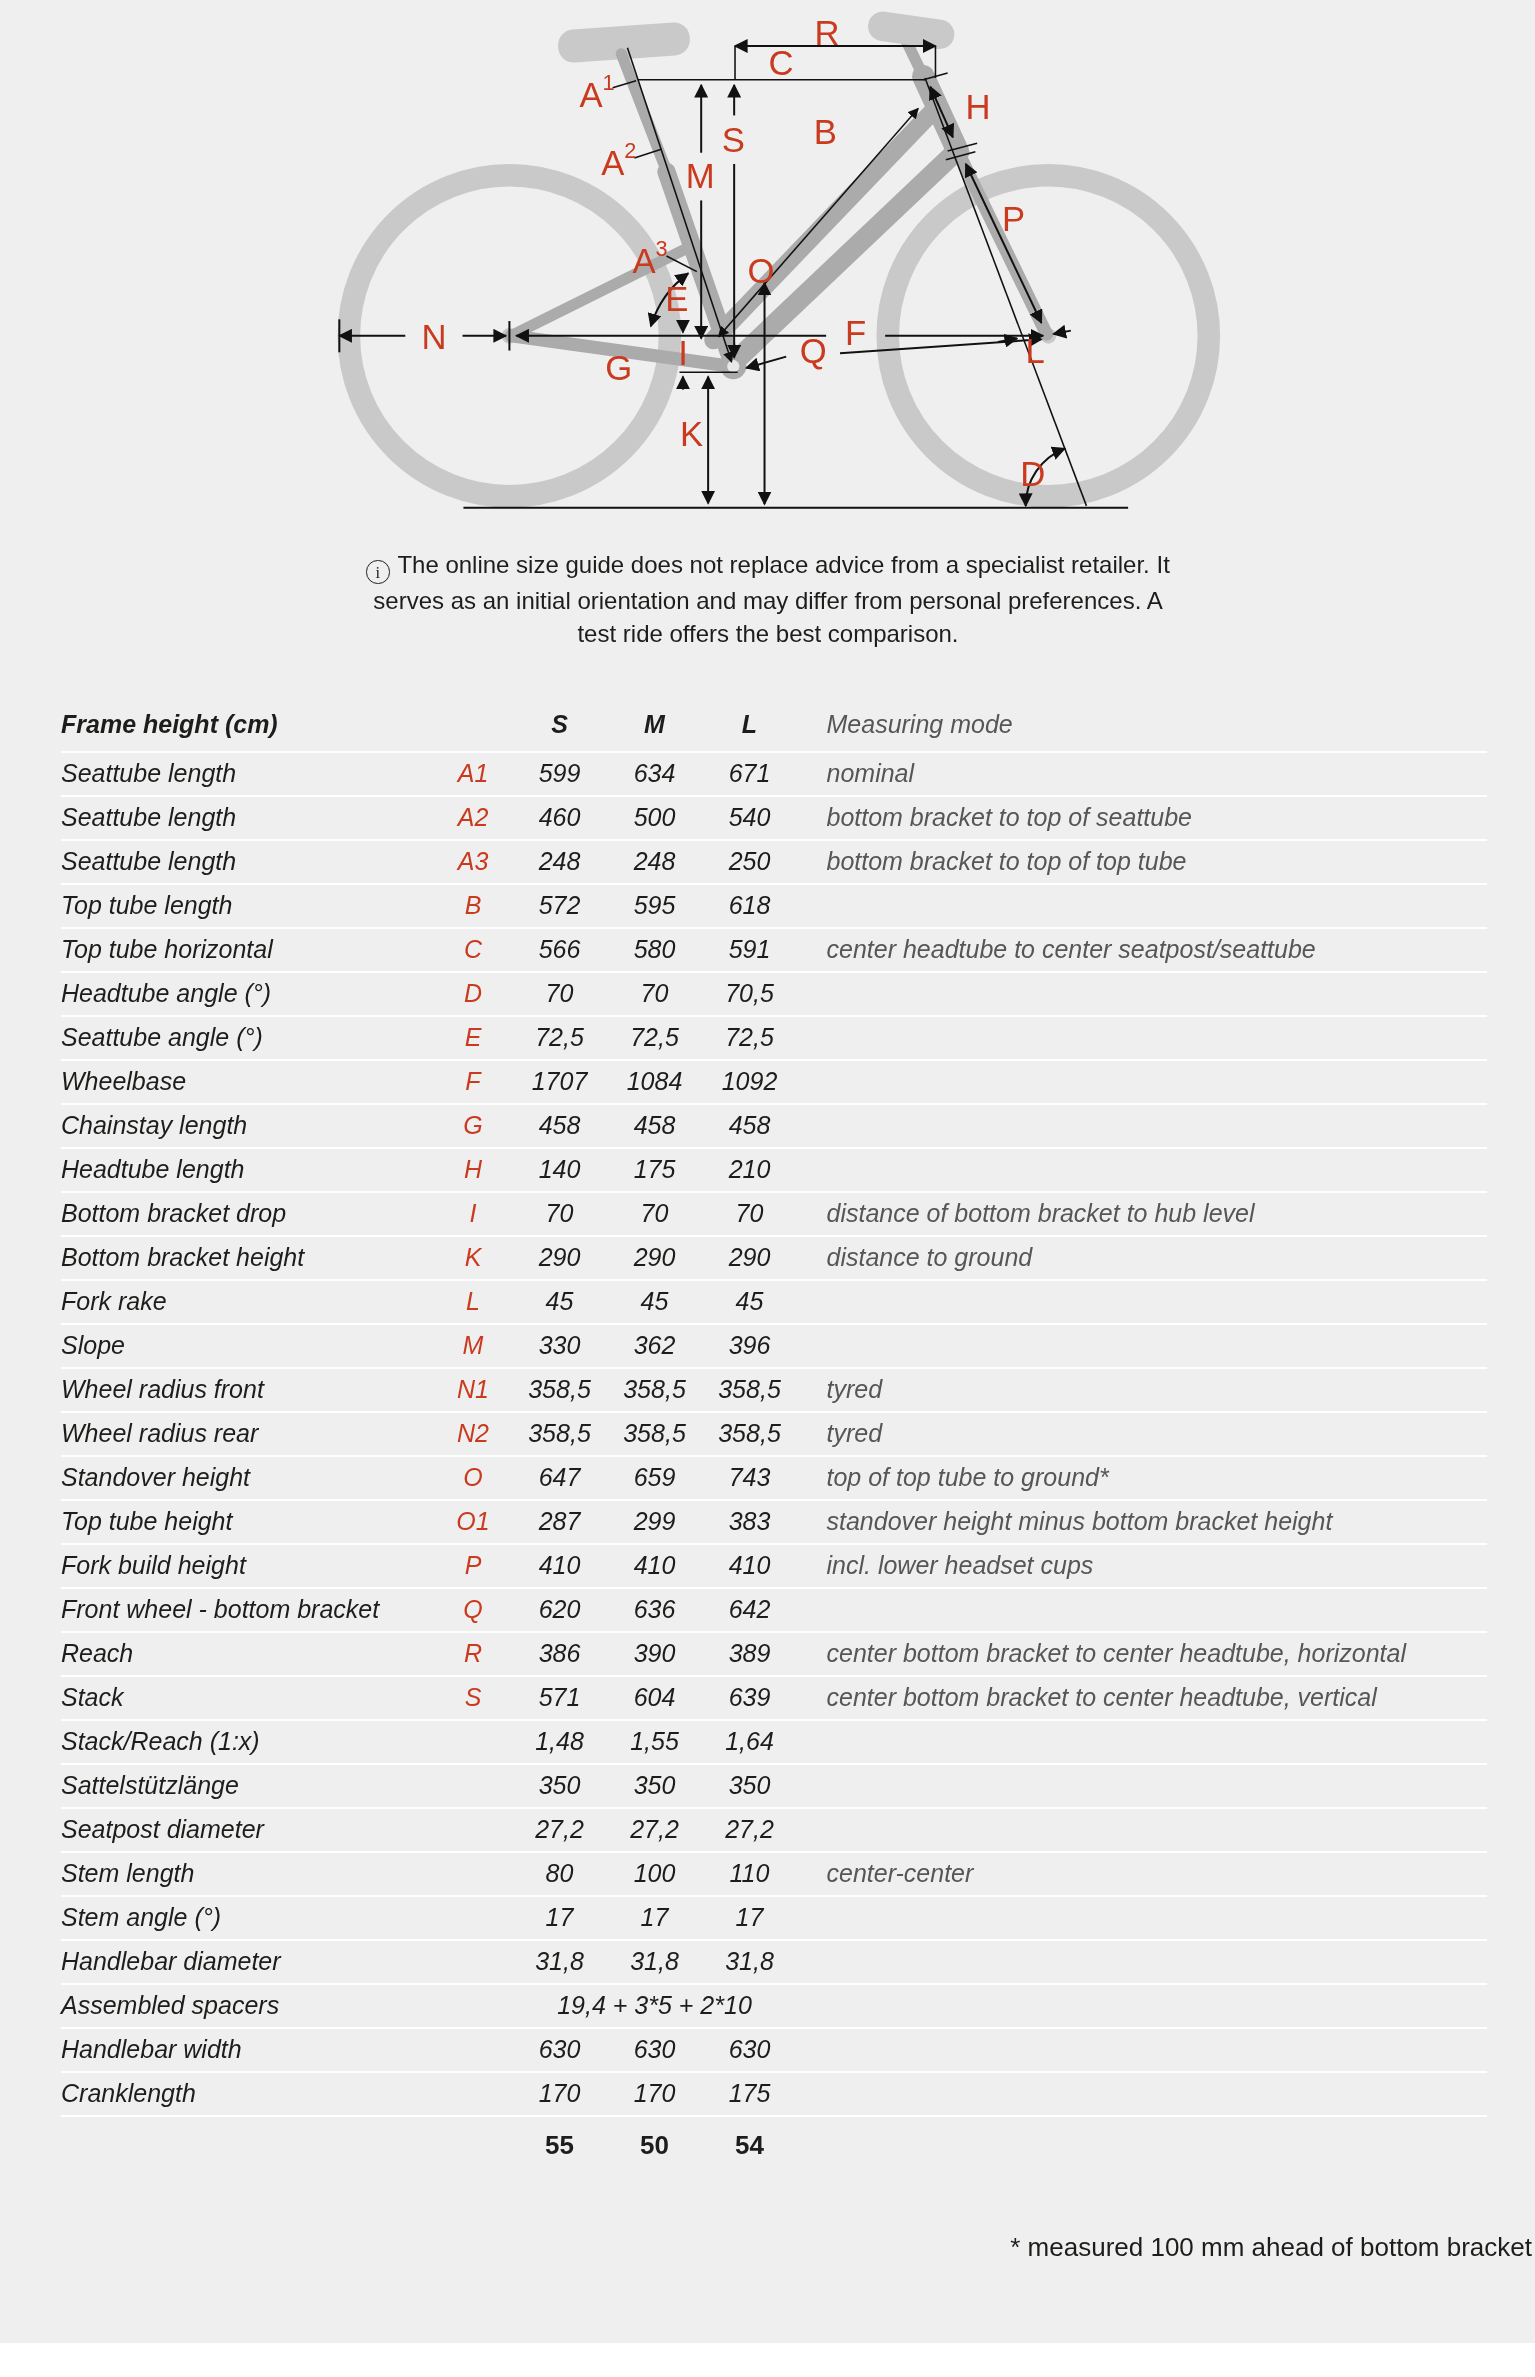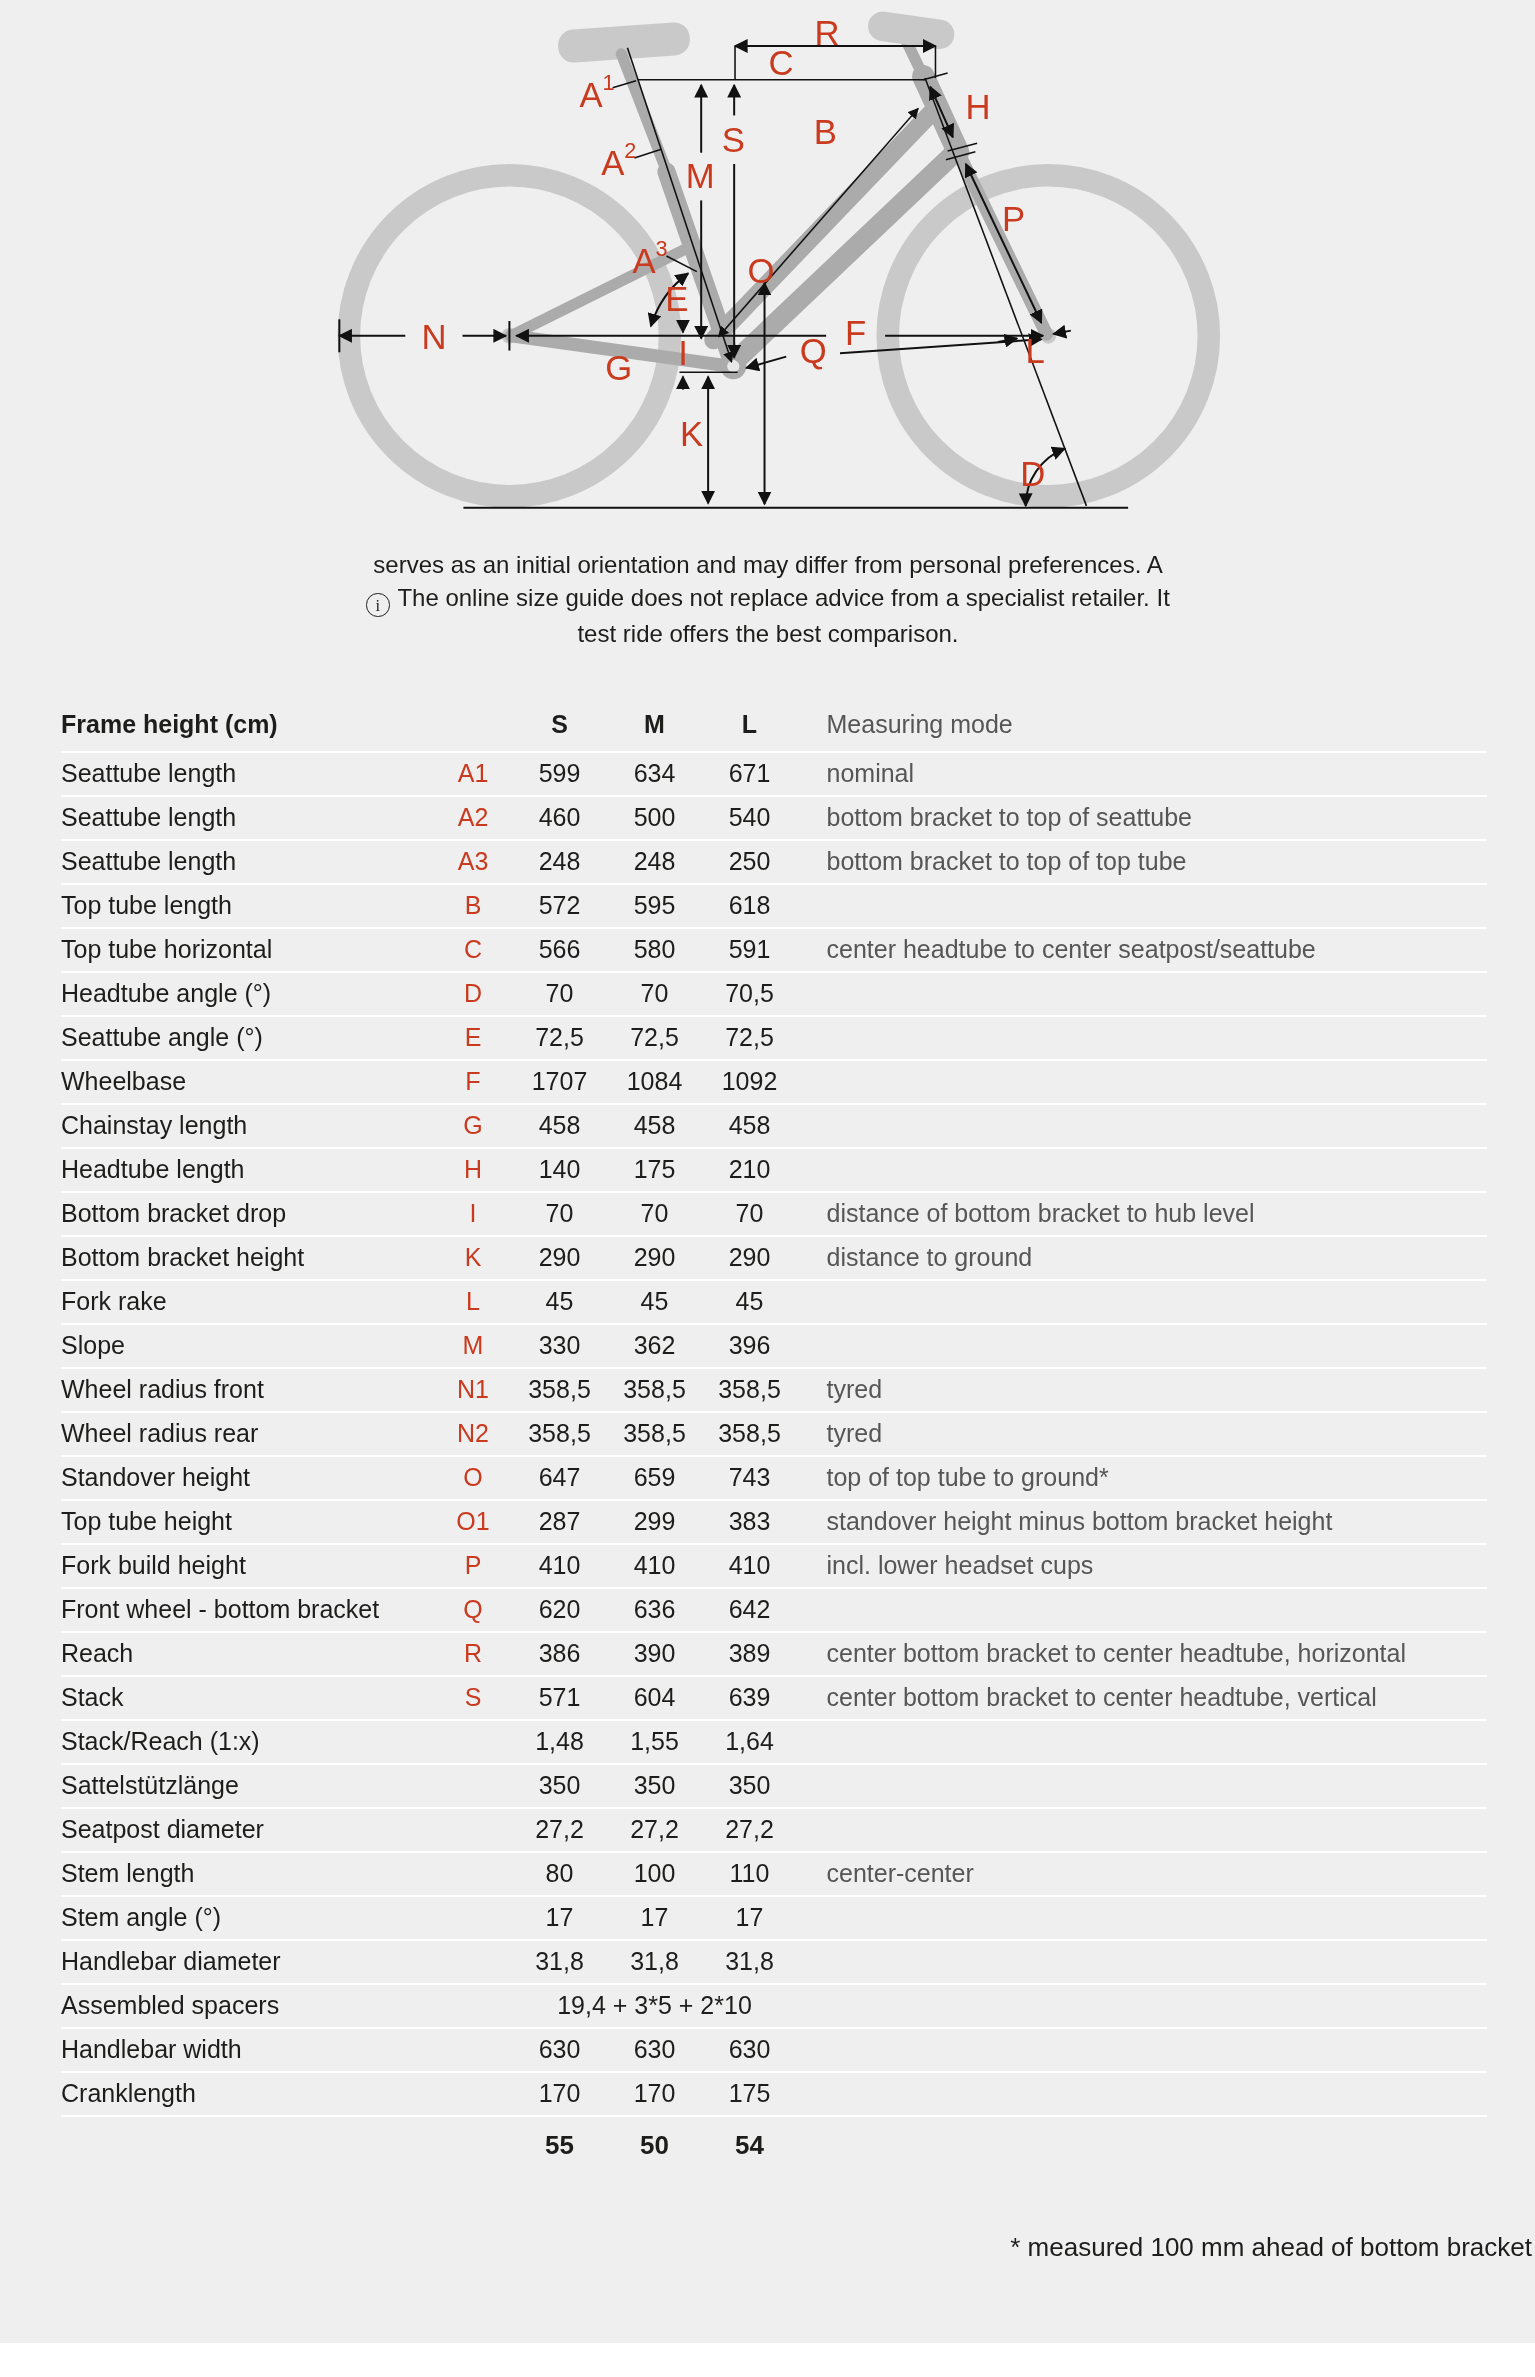--- a/index.html
+++ b/index.html
@@ -40,20 +40,21 @@
 
   
   .spec{margin:49px 49px 0 61px;}
   .trow{
     display:grid;
     grid-template-columns:373px 78px 95px 95px 95px 1fr;
     align-items:center;
     height:44px;
     border-bottom:2.6px solid #ffffff;
     font-size:25px;
+    font-style:italic;
   }
   .thead{height:54px;font-weight:bold;}
   .thead .mode{font-weight:normal;}
   .lbl{text-align:left;}
   .code{text-align:center;color:var(--accent);}
   .num{text-align:center;}
   .span3{grid-column:3/6;text-align:center;}
   .mode{padding-left:29.5px;color:var(--gray-text);}
   .sizerow{
     display:grid;grid-template-columns:373px 78px 95px 95px 95px 1fr;
@@ -180,24 +181,24 @@
         <text x="787" y="407" class="dlab">I</text>
         <text x="937" y="404" class="dlab">Q</text>
         <text x="1193" y="405" class="dlab">L</text>
         <text x="713" y="424" class="dlab">G</text>
         <text x="797" y="500" class="dlab">K</text>
         <text x="1190" y="546" class="dlab">D</text>
       </g>
   </svg>
 
   <div class="note">
-    <div>serves as an initial orientation and may differ from personal preferences. A</div>
     <div>
       <span class="info-icon">i</span><span>The online size guide does not replace advice from a specialist retailer. It</span>
     </div>
+    <div>serves as an initial orientation and may differ from personal preferences. A</div>
     <div>test ride offers the best comparison.</div>
   </div>
 
   <div class="spec">
     <div class="trow thead">
       <div class="lbl">Frame height (cm)</div>
       <div class="code"></div>
       <div class="num">S</div>
       <div class="num">M</div>
       <div class="num">L</div>

